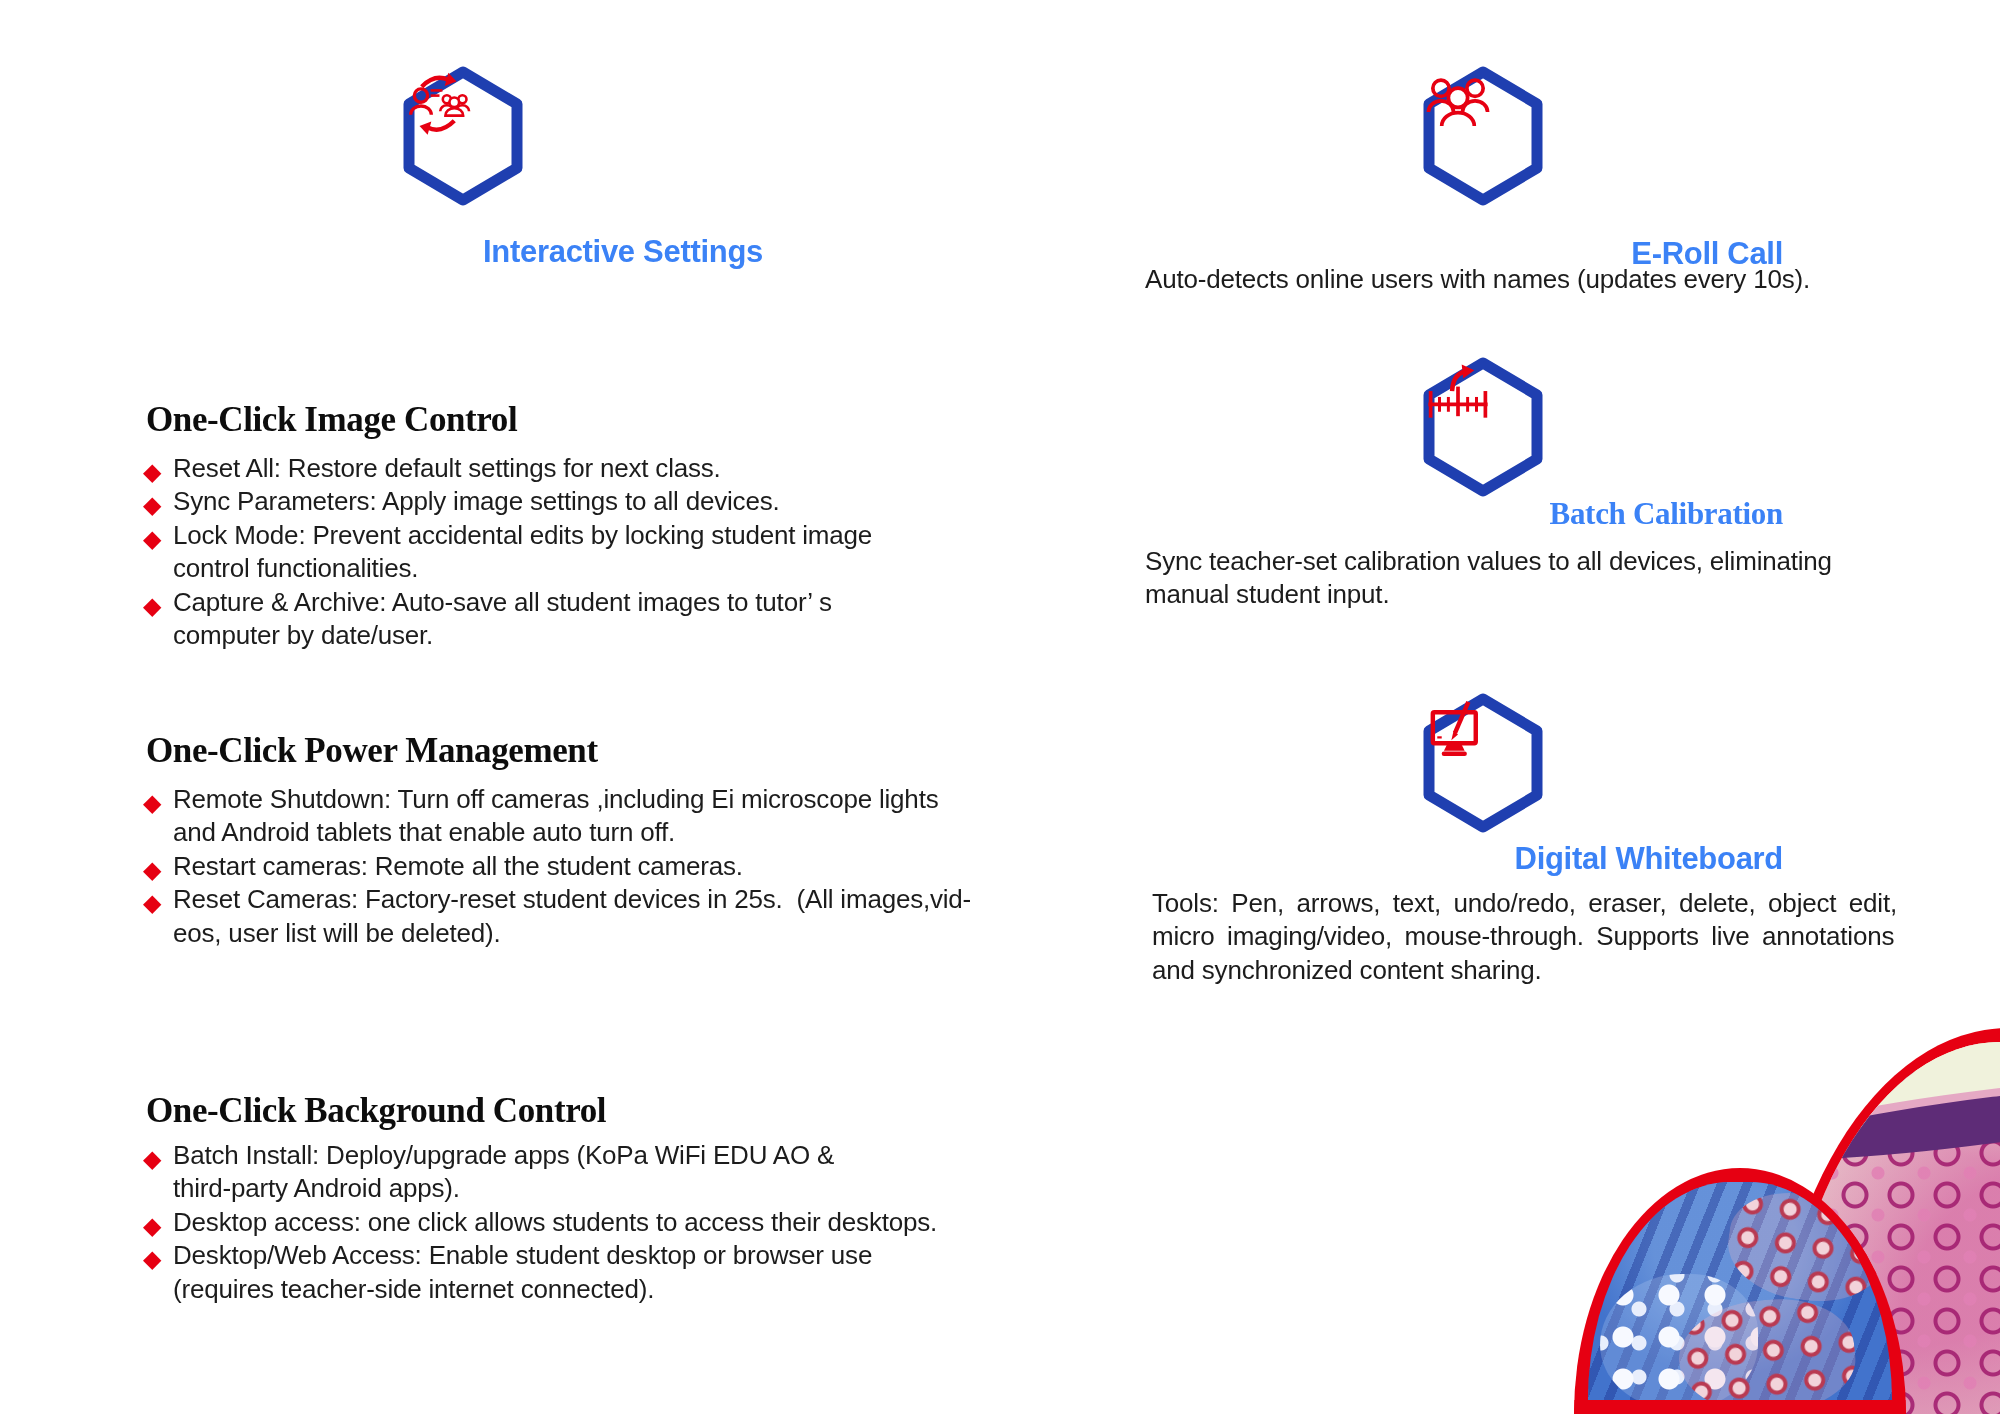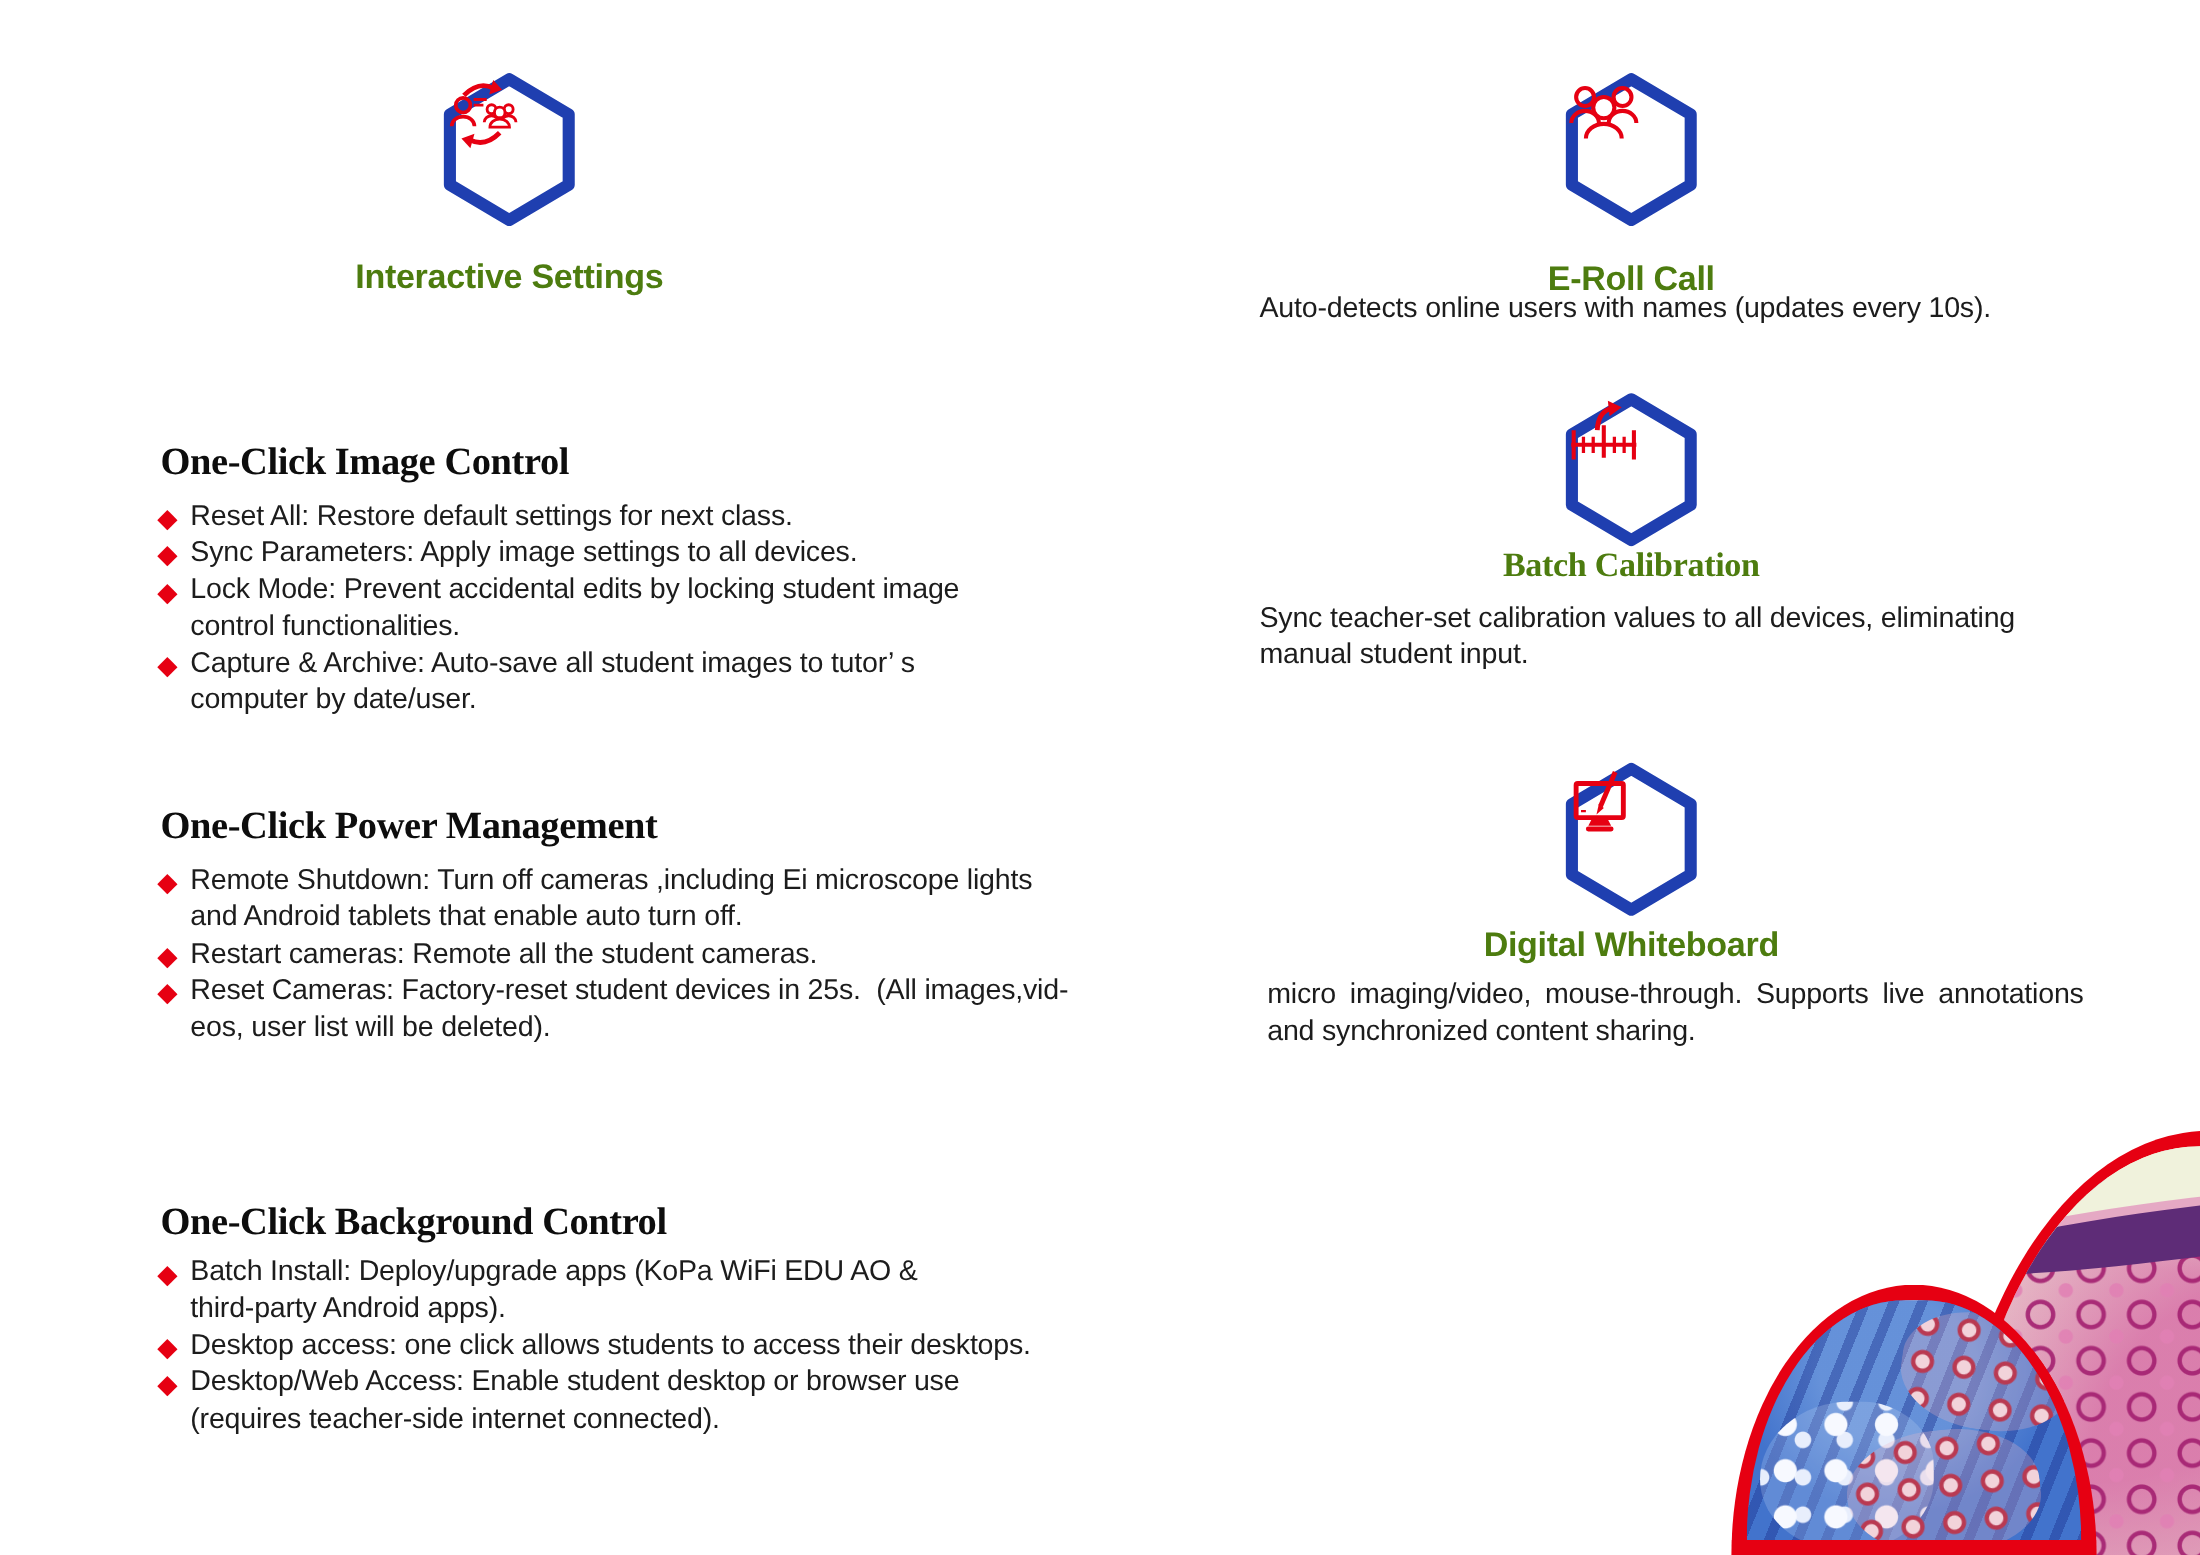--- a/index.html
+++ b/index.html
@@ -11,21 +11,21 @@
   #page{
     position:relative;width:2000px;height:1414px;background:#ffffff;
     overflow:hidden;font-family:"Liberation Sans","DejaVu Sans",sans-serif;color:var(--ink);
   }
   .abs{position:absolute;}
   
   .hexwrap{width:124px;height:140px;}
   .hexwrap svg{position:absolute;left:0;top:0;}
   .glyph{position:absolute;left:25px;top:33px;}
   
-  .feature-title{font-size:31px;font-weight:700;text-align:center;letter-spacing:-.3px;color:#4d7c0f;}
+  .feature-title{font-size:31px;font-weight:700;text-align:right;letter-spacing:-.3px;color:#3b82f6;}
   .tagline{font-size:29px;letter-spacing:-.2px;}
   .h2{font-size:35px;font-weight:700;letter-spacing:-.4px;color:#0d0d0d;font-family:Liberation Serif, serif;}
   
   .b-item{position:relative;padding-left:27px;}
   .diamond{position:absolute;left:-3px;top:3px;color:var(--red);font-size:24px;line-height:33px;}
   .ln,.dline{line-height:33.4px;font-size:26px;white-space:pre;color:var(--ink);letter-spacing:-.2px;}
   .center .dline{text-align:left;}
   .stretch{word-spacing:5.5px;}
   
   .slide{box-sizing:border-box;border:14px solid var(--red);overflow:hidden;
@@ -203,20 +203,21 @@
       <rect x="16" y="26" width="58" height="42" rx="2" fill="none" stroke="#e60012" stroke-width="6"></rect>
       <line x1="22" y1="60" x2="28" y2="60" stroke="#e60012" stroke-width="3"></line>
       <path d="M36 68 h18 l5 10 h-28 Z" fill="#e60012"></path>
       <rect x="28" y="79" width="34" height="6" rx="3" fill="#e60012"></rect>
       <line x1="64" y1="12" x2="46" y2="54" stroke="#e60012" stroke-width="6"></line>
       <polygon points="41,64 44,51 50,56" fill="#e60012"></polygon>
     </svg>
   </div>
   <div class="abs feature-title" style="left:1183px;top:841px;width:600px;">Digital Whiteboard</div>
   <div class="abs justify" style="left:1152px;top:887px;width:680px;">
+      <div class="dline stretch">Tools: Pen, arrows, text, undo/redo, eraser, delete, object edit,</div>
       <div class="dline stretch">micro imaging/video, mouse-through. Supports live annotations</div>
       <div class="dline">and synchronized content sharing.</div>
     </div>
 
   <div class="abs slide slide-pink">
     <div class="tex pink-tex"></div>
     <div class="pink-top"></div>
     <div class="pink-band"></div>
   </div>
 

